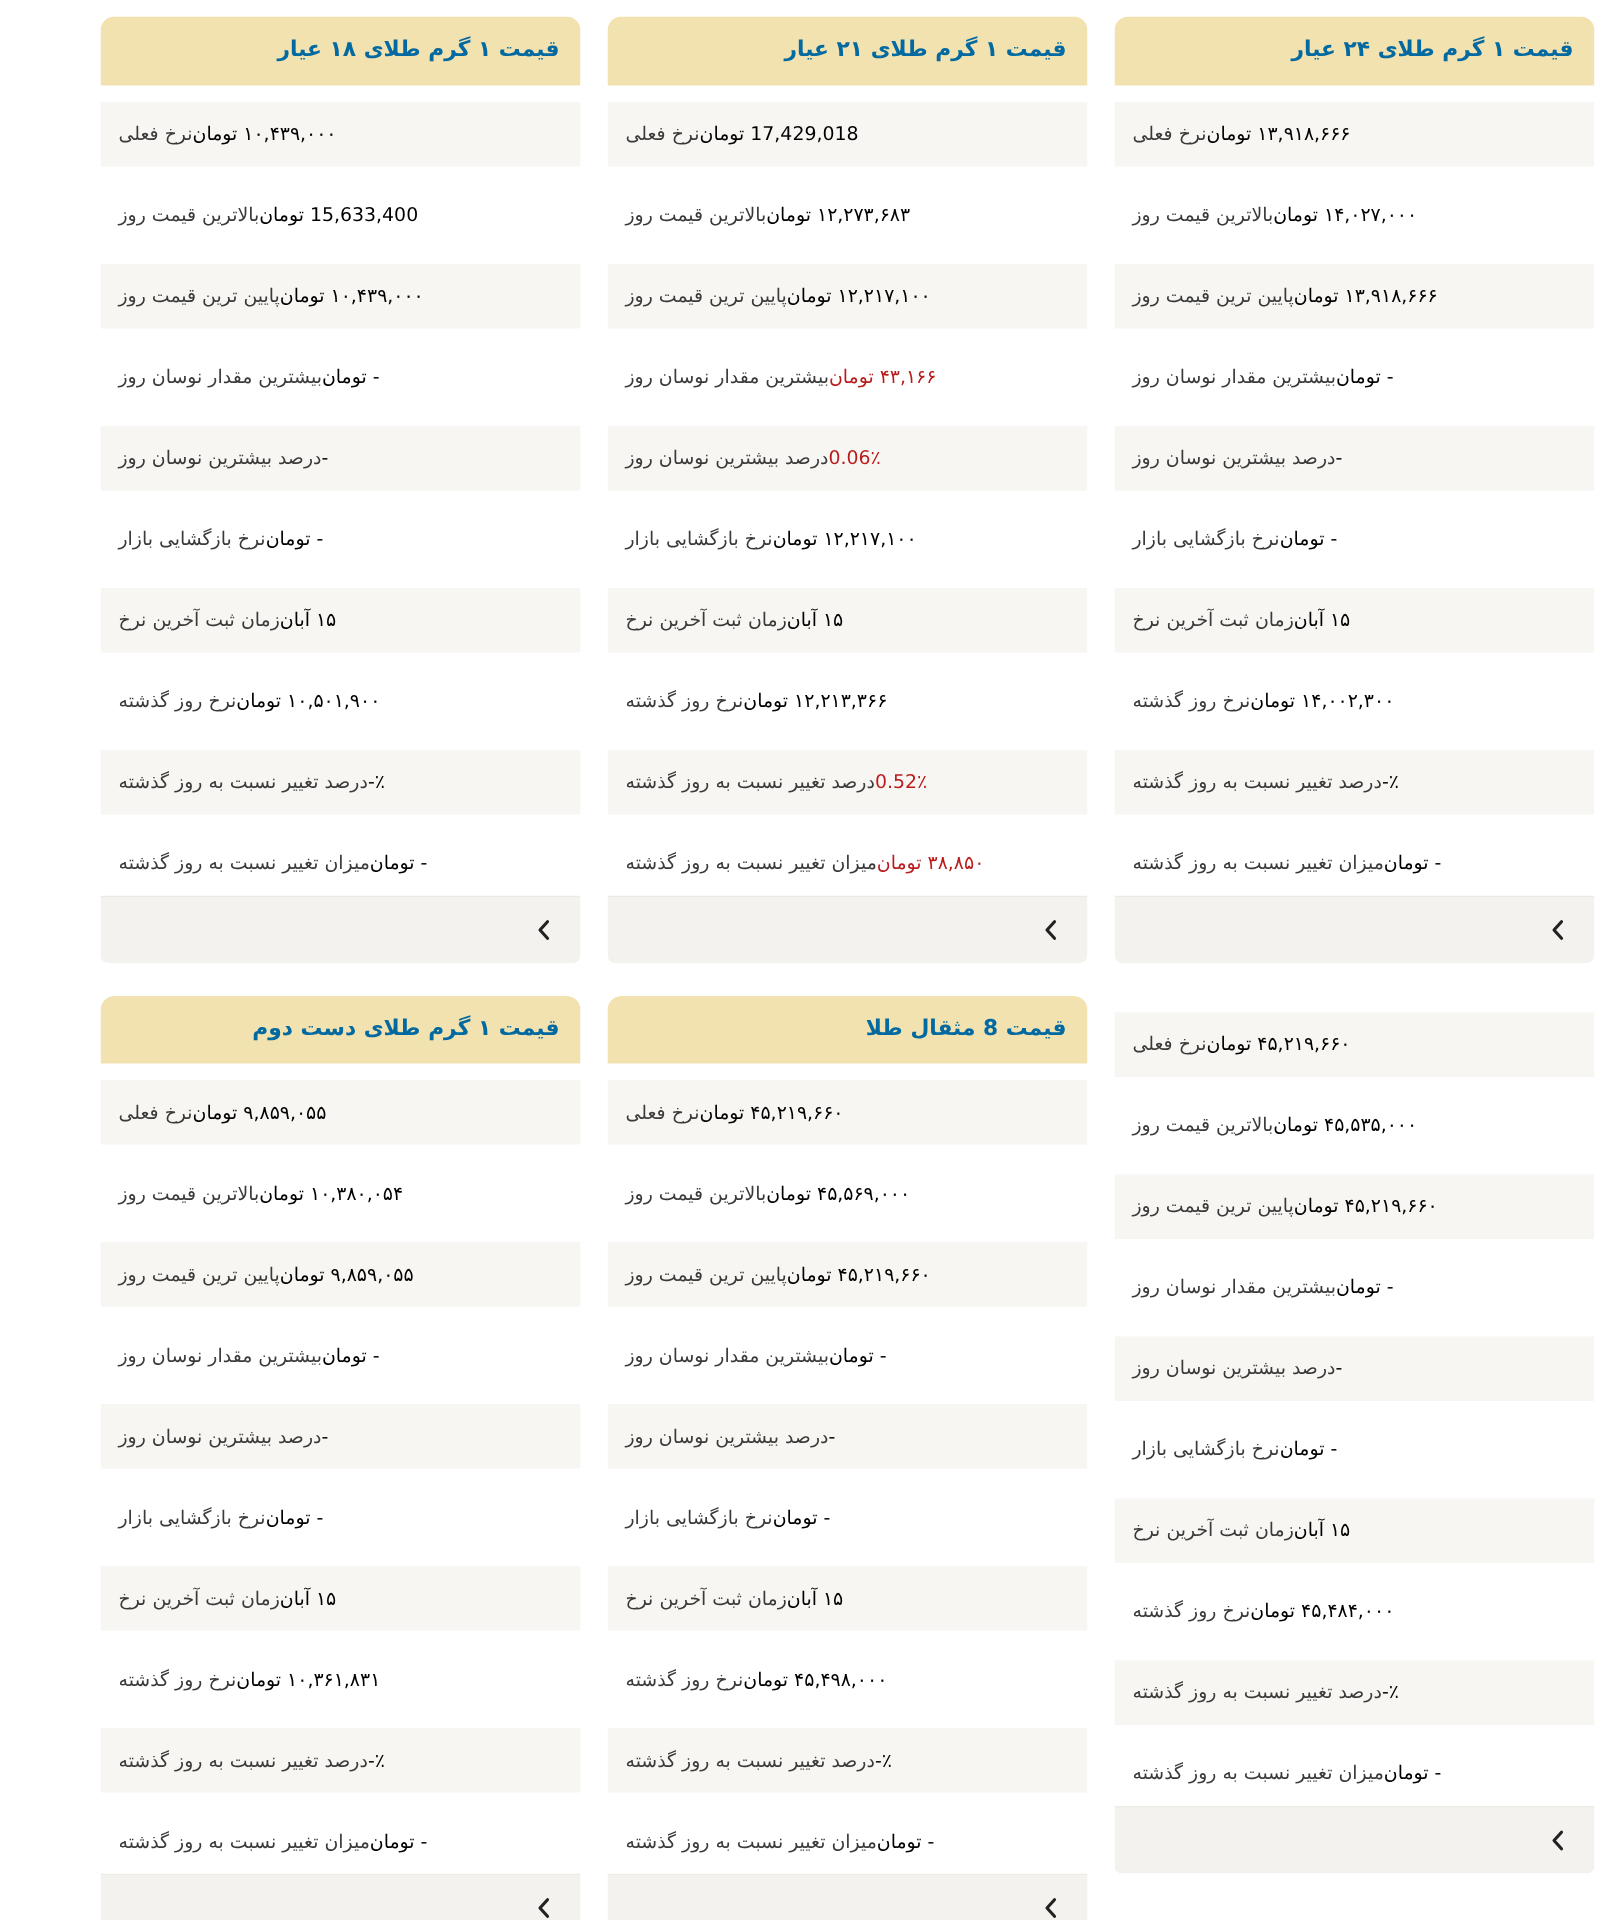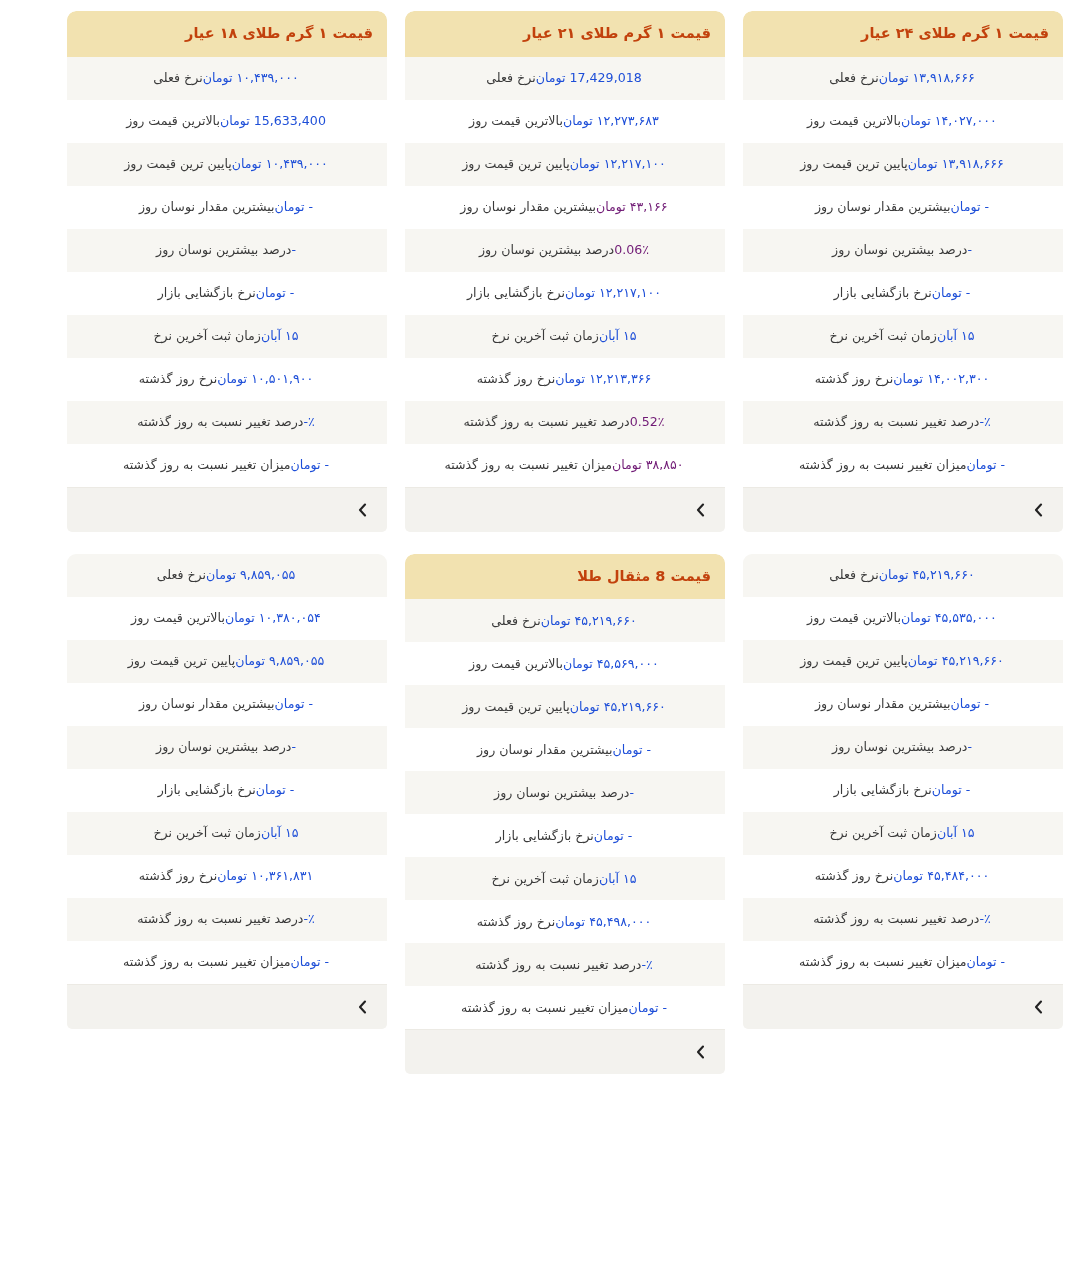--- a/index.html
+++ b/index.html
@@ -31,67 +31,68 @@
   .card {
     width: 320px;
     background: #ffffff;
     border-radius: 9px 9px 4px 4px;
     overflow: hidden;
     box-sizing: border-box;
   }
 
   .card-header {
     background: #f2e2b0;
-    color: #c2410c;
+    color: #0369a1;
     font-size: 14.5px;
     font-weight: bold;
     text-align: right;
     padding: 13px 14px 13px 14px;
     letter-spacing: 0;
     line-height: 1.35;
     border-radius: 9px 9px 0 0;
   }
 
   .rows {
     display: block;
   }
 
   .row {
     display: flex;
     flex-direction: row-reverse;
     align-items: center;
-    justify-content: center;
+    justify-content: flex-start;
     min-height: 43px;
     padding: 6px 14px 6px 12px;
     box-sizing: border-box;
+    margin-top: 11px;
   }
   .row.odd  { background: #f7f6f2; }
   .row.even { background: #ffffff; }
 
   .row-label {
     flex: 0 1 auto;
     max-width: 175px;
     text-align: right;
     font-size: 12.6px;
     color: #3a3a3a;
     line-height: 1.55;
     direction: rtl;
   }
 
   .row-value {
     flex: 0 1 auto;
     max-width: 135px;
     text-align: left;
     font-size: 12.6px;
-    color: #1d4ed8;
+    color: #000000;
     line-height: 1.55;
     direction: rtl;
     unicode-bidi: plaintext;
   }
-  .row-value.pos { color: #701a75; }
+  .row-value.pos { color: #b91c1c; }
 
   .card-footer {
     background: #f3f2ee;
     min-height: 44px;
     display: flex;
     align-items: center;
     justify-content: flex-start;
     padding: 0 16px;
     border-top: 1px solid #eceae4;
     border-radius: 0 0 5px 5px;
@@ -367,20 +368,21 @@
     <div class="card-footer">
       <span class="chev">
         <svg viewBox="0 0 16 16" width="16" height="16" aria-hidden="true">
           <path d="M10 2.5 L5 8 L10 13.5" fill="none" stroke="currentColor" stroke-width="2.1" stroke-linecap="round" stroke-linejoin="round"></path>
         </svg>
       </span>
     </div>
   </div>
 
   <div class="card">
+    <div class="card-header">قیمت ۱ گرم طلای دست دوم</div>
     <div class="rows">
           <div class="row odd">
             <div class="row-label">نرخ فعلی</div>
             <div class="row-value">۹,۸۵۹,۰۵۵ تومان</div>
           </div>
           <div class="row even">
             <div class="row-label">بالاترین قیمت روز</div>
             <div class="row-value">۱۰,۳۸۰,۰۵۴ تومان</div>
           </div>
           <div class="row odd">

